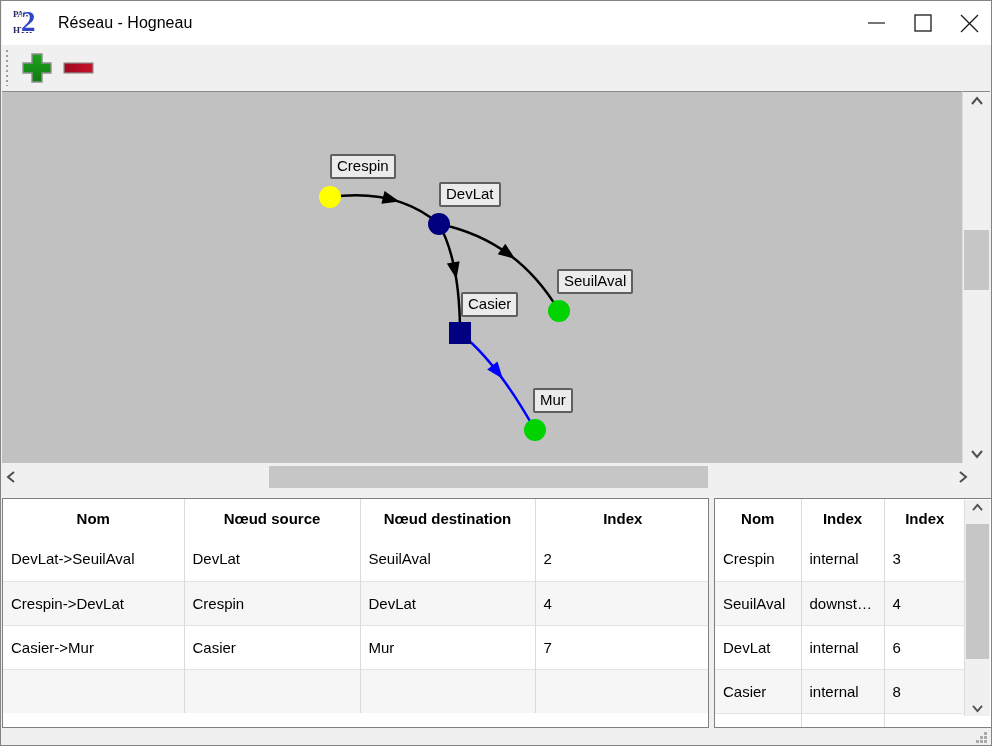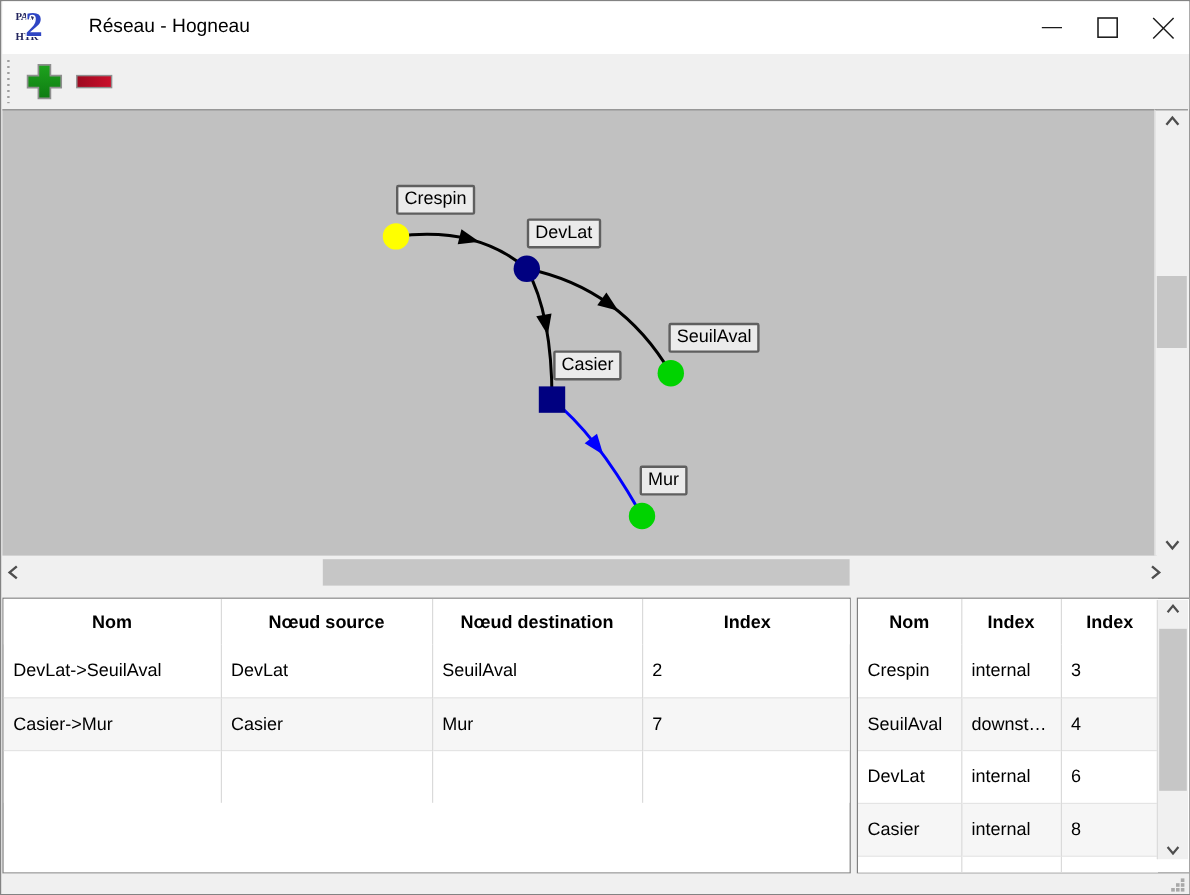--- a/index.html
+++ b/index.html
@@ -24,21 +24,21 @@
   .logo-word { position:absolute; font-family:"Liberation Serif", serif; font-weight:bold;
     font-size:9px; line-height:9px; color:#23255e; letter-spacing:-0.5px; }
   .logo-top { left:1px; top:2px; }
   .logo-bottom { left:1px; bottom:3px; }
   .logo-digit {
     position:absolute; left:9px; top:-3px;
     font-family:"Liberation Serif", serif; font-weight:bold; font-size:29px; line-height:32px;
     color:#2f45c4;
     text-shadow:1px 1px 0 #fff, -1px -1px 0 #fff, 1px -1px 0 #fff, -1px 1px 0 #fff;
   }
-  .window-title { margin-left:28px; font-size:16px; }
+  .window-title { margin-left:12px; font-size:16px; }
   .window-controls { margin-left:auto; display:flex; height:100%; }
   .win-btn { width:46px; height:100%; display:flex; align-items:center; justify-content:center; }
   
   .toolbar {
     position:absolute; left:1px; top:44px; width:990px; height:46px;
     background:#f0f0f0; display:flex; align-items:center;
   }
   .toolbar-handle {
     width:2px; height:36px; margin-left:4px; margin-right:10px;
     background-image:repeating-linear-gradient(#9d9d9d 0 2px, transparent 2px 5px);
@@ -228,20 +228,26 @@
             </tr>
           </thead>
         <tbody>
             <tr>
               <td>DevLat-&gt;SeuilAval</td>
               <td>DevLat</td>
               <td>SeuilAval</td>
               <td>2</td>
             </tr>
             <tr>
+              <td>Crespin-&gt;DevLat</td>
+              <td>Crespin</td>
+              <td>DevLat</td>
+              <td>4</td>
+            </tr>
+            <tr>
               <td>Casier-&gt;Mur</td>
               <td>Casier</td>
               <td>Mur</td>
               <td>7</td>
             </tr>
             <tr>
               <td></td>
               <td></td>
               <td></td>
               <td></td>

